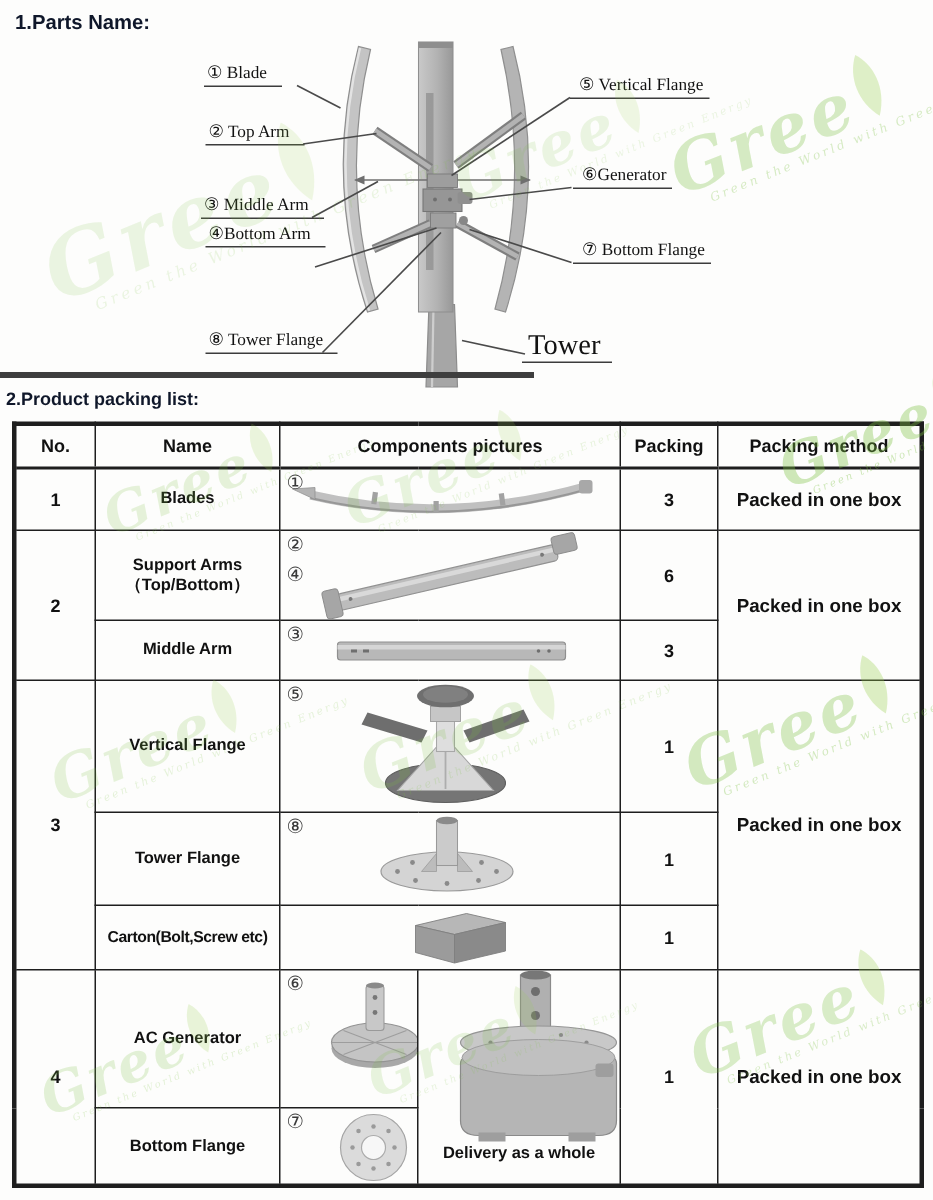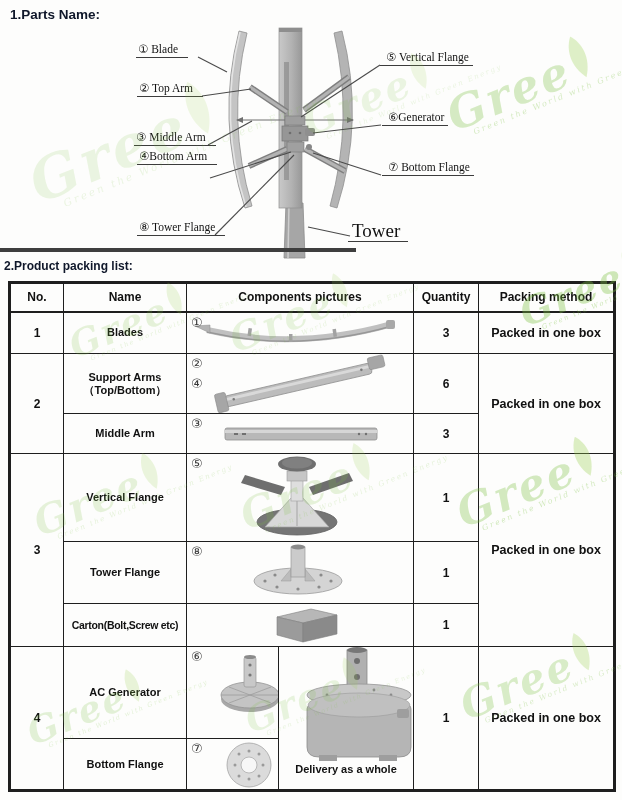--- a/index.html
+++ b/index.html
@@ -160,21 +160,21 @@
       <col style="width:92px;">
     <col style="width:135px;">
       <col style="width:65px;">
       <col style="width:136px;">
   </colgroup>
   <tbody>
       <tr style="height:29px;">
     <th>No.</th>
     <th>Name</th>
     <th colspan="2">Components pictures</th>
-    <th>Quantity</th>
+    <th>Packing</th>
     <th>Packing method</th>
   </tr>
 
   <tr style="height:42px;">
     <td class="cell-no">1</td>
     <td class="cell-name">Blades</td>
     <td colspan="2" class="pic-cell">
       <span class="mark">①</span>
       <svg width="227" height="42" viewBox="0 0 227 42">
         <path d="M20,17 Q110,38 205,11" fill="none" stroke="#c0c0c0" stroke-width="6"></path>

